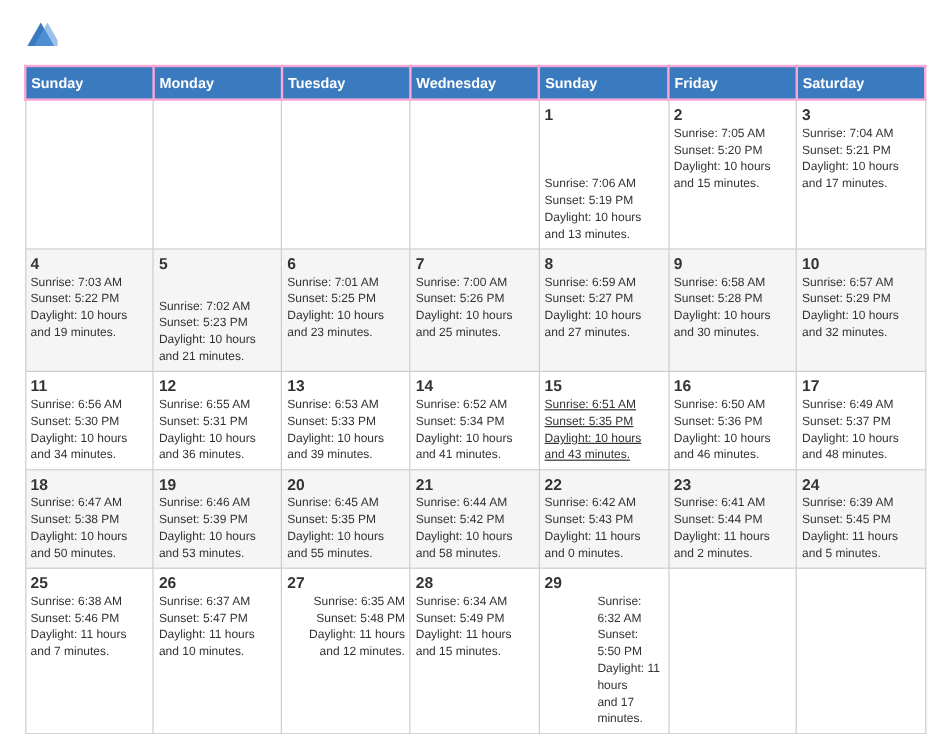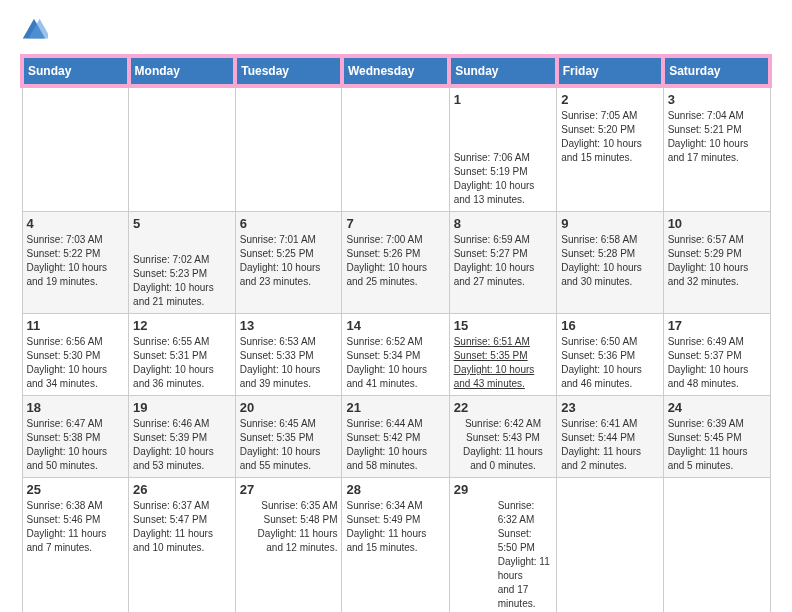--- a/index.html
+++ b/index.html
@@ -51,21 +51,21 @@
       border-collapse: collapse;
       font-size: 11px;
     }
     .calendar th {
       background-color: #3a7abf;
       color: white;
       padding: 6px 4px;
       text-align: left;
       font-size: 12px;
       font-weight: bold;
-      border: 4px solid #f9a8d4;
+      border: 2px solid #f9a8d4;
     }
     .calendar td {
       border: 1px solid #ccc;
       vertical-align: top;
       padding: 4px;
       width: 108px;
       min-height: 80px;
       height: 80px;
       background: #fff;
     }
@@ -276,21 +276,21 @@
         </td>
         <td>
           <div class="day-number">21</div>
           <div class="day-info" style="white-space: pre-line;">Sunrise: 6:44 AM
 Sunset: 5:42 PM
 Daylight: 10 hours
 and 58 minutes.</div>
         </td>
         <td>
           <div class="day-number">22</div>
-          <div class="day-info" style="white-space: pre-line; text-align: center;">Sunrise: 6:42 AM
+          <div class="day-info" style="white-space: pre-line;">Sunrise: 6:42 AM
 Sunset: 5:43 PM
 Daylight: 11 hours
 and 0 minutes.</div>
         </td>
         <td>
           <div class="day-number">23</div>
           <div class="day-info" style="white-space: pre-line;">Sunrise: 6:41 AM
 Sunset: 5:44 PM
 Daylight: 11 hours
 and 2 minutes.</div>

